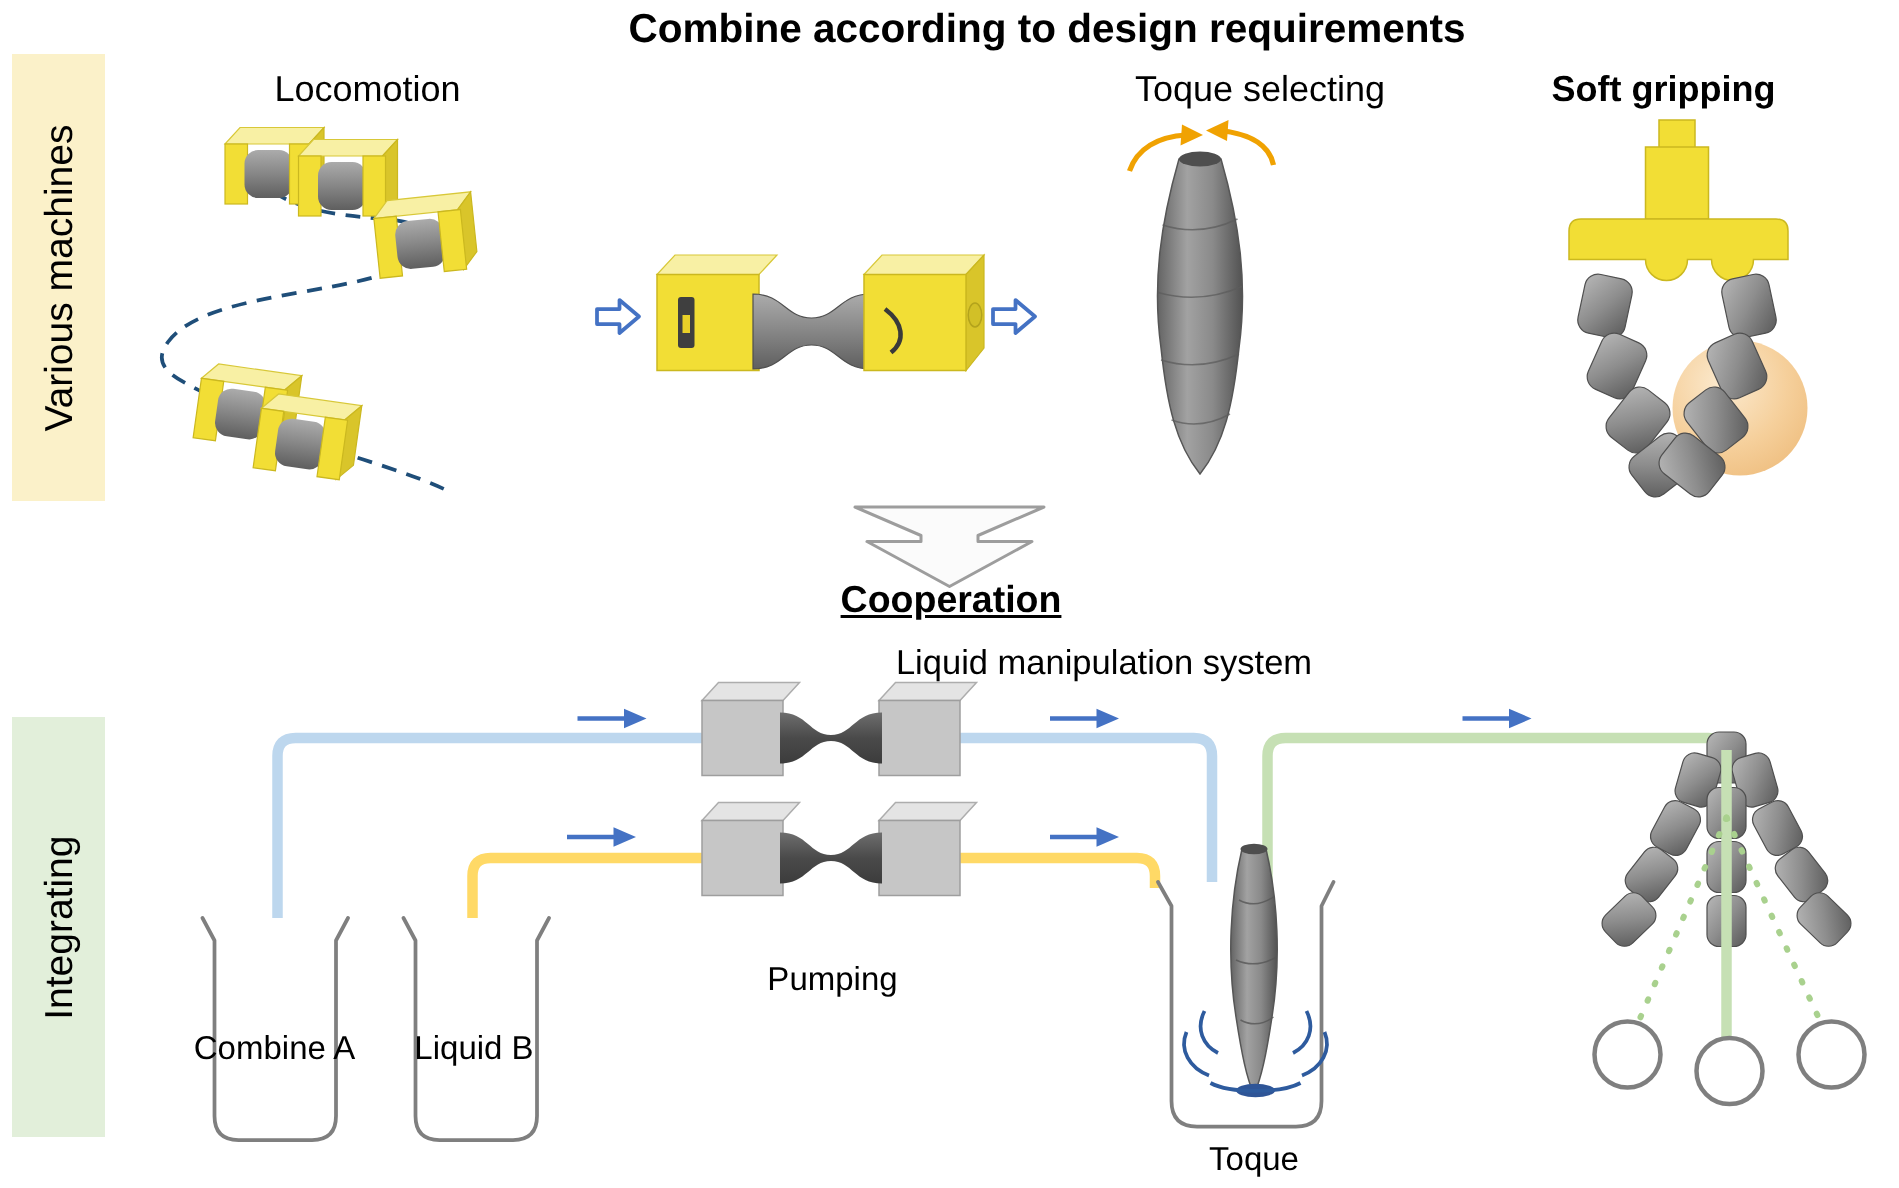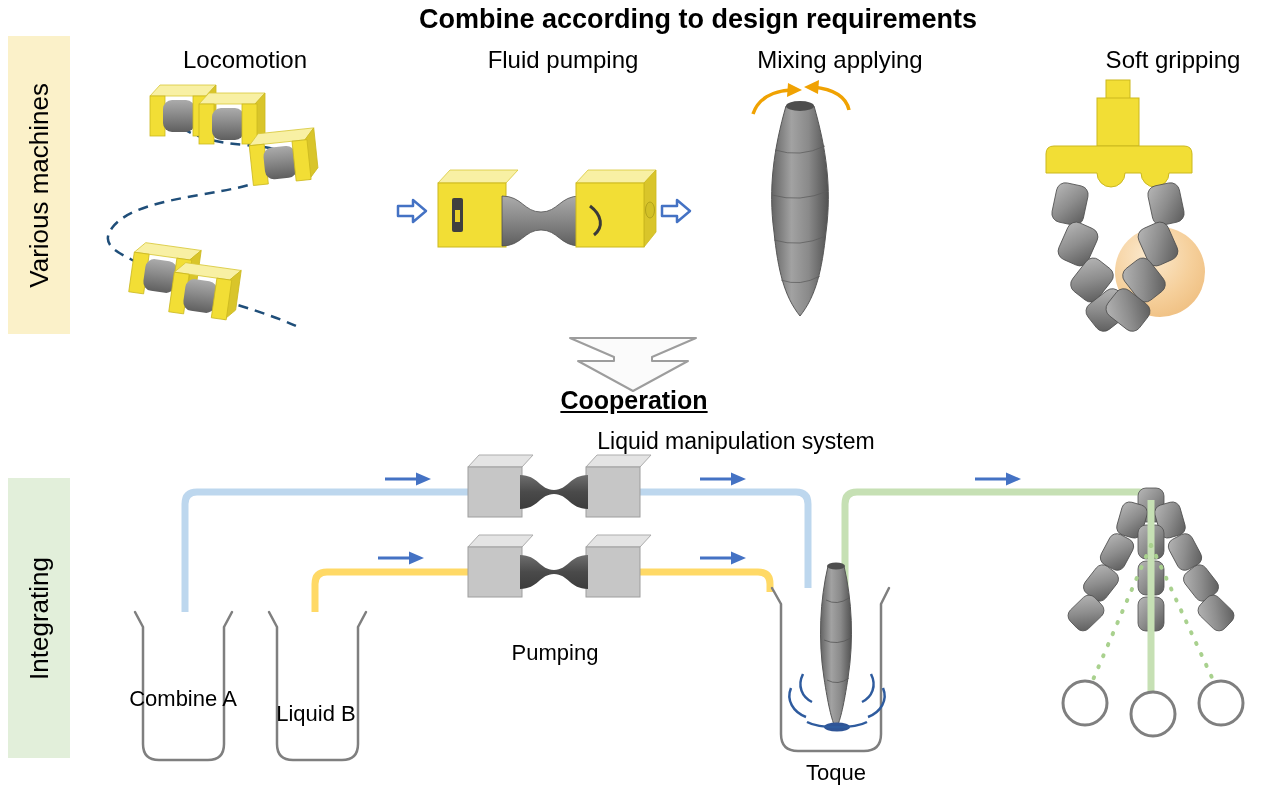--- a/index.html
+++ b/index.html
@@ -198,26 +198,25 @@
   <div class="label title" style="left:698px; top:4px;">Combine according to design requirements</div>
 
   <div class="side-box various-bg">
     <span>Various machines</span>
   </div>
   <div class="side-box integrating-bg">
     <span>Integrating</span>
   </div>
 
   <div class="label machine-label" style="left:212px; top:46px;">Locomotion</div>
-  <div class="label machine-label" style="left:530px; top:46px;">Fluid pumping</div>
-  <div class="label machine-label" style="left:807px; top:46px;">Mixing applying</div>
-  <div class="label machine-label" style="left:1140px; top:46px;">Soft gripping</div>
+  <div class="label machine-label" style="left:807px; top:46px;">Toque selecting</div>
+  <div class="label machine-label" style="left:1076px; top:46px;font-weight:bold;">Soft gripping</div>
 
   <div class="label coop" style="left:634px; top:386px;text-decoration:underline;">Cooperation</div>
   <div class="label sys" style="left:736px; top:428px;">Liquid manipulation system</div>
 
   <div class="label small" style="left:183px; top:686px;">Combine A</div>
-  <div class="label small" style="left:316px; top:701px;">Liquid B</div>
+  <div class="label small" style="left:316px; top:686px;">Liquid B</div>
 
   <div class="label small" style="left:555px; top:640px;">Pumping</div>
   <div class="label small" style="left:836px; top:760px;">Toque</div>
 
 </div>
 
 </body></html>

